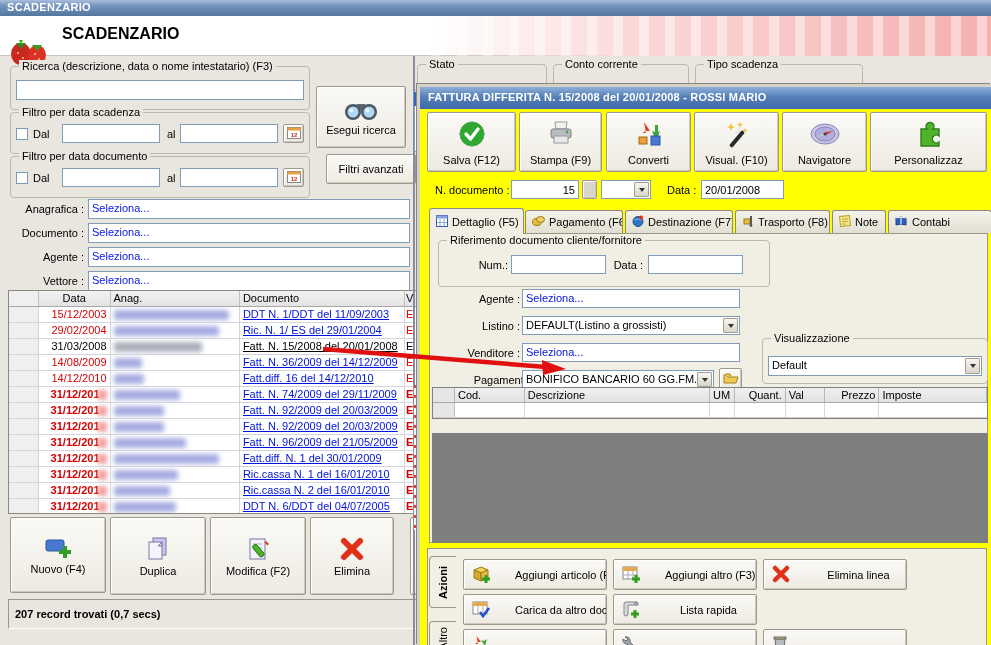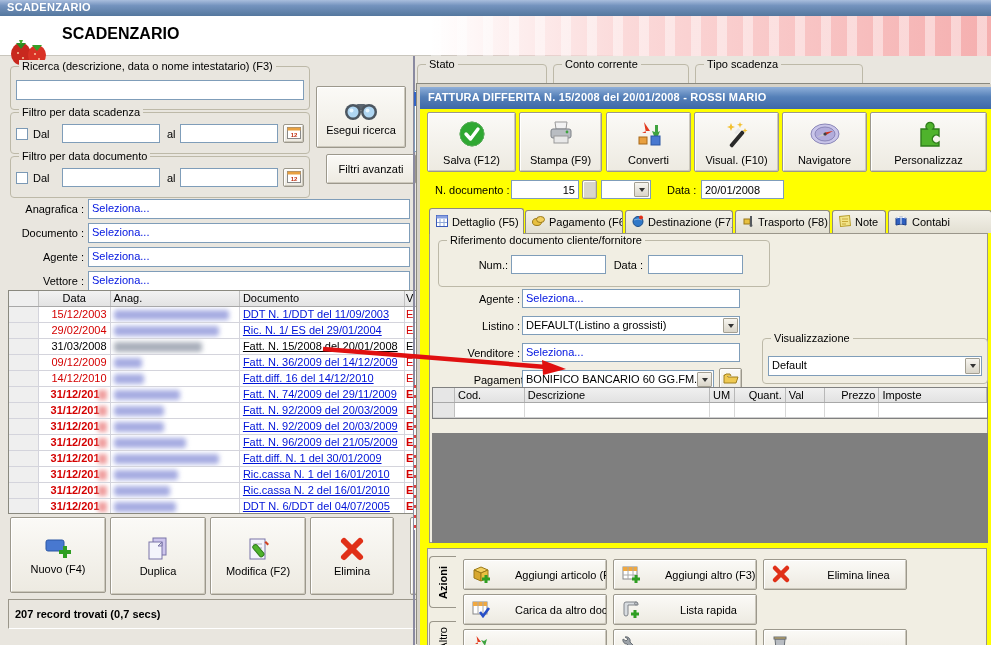--- a/index.html
+++ b/index.html
@@ -239,21 +239,21 @@
           <div class="tc c0"></div>
           <div class="tc c1">31/03/2008</div>
           <div class="tc c2"><div class="ablur gray" style="width: 88px;"></div></div>
           <div class="tc c3">
             <div class="doclink">Fatt. N. 15/2008 del 20/01/2008</div>
           </div>
           <div class="tc c4">E</div>
         </div>
         <div class="trow">
           <div class="tc c0"></div>
-          <div class="tc c1">09/12/2009</div>
+          <div class="tc c1">14/08/2009</div>
           <div class="tc c2"><div class="ablur" style="width: 28px;"></div></div>
           <div class="tc c3">
             <div class="doclink">Fatt. N. 36/2009 del 14/12/2009</div>
           </div>
           <div class="tc c4">E</div>
         </div>
         <div class="trow">
           <div class="tc c0"></div>
           <div class="tc c1">14/12/2010</div>
           <div class="tc c2"><div class="ablur" style="width: 30px;"></div></div>

